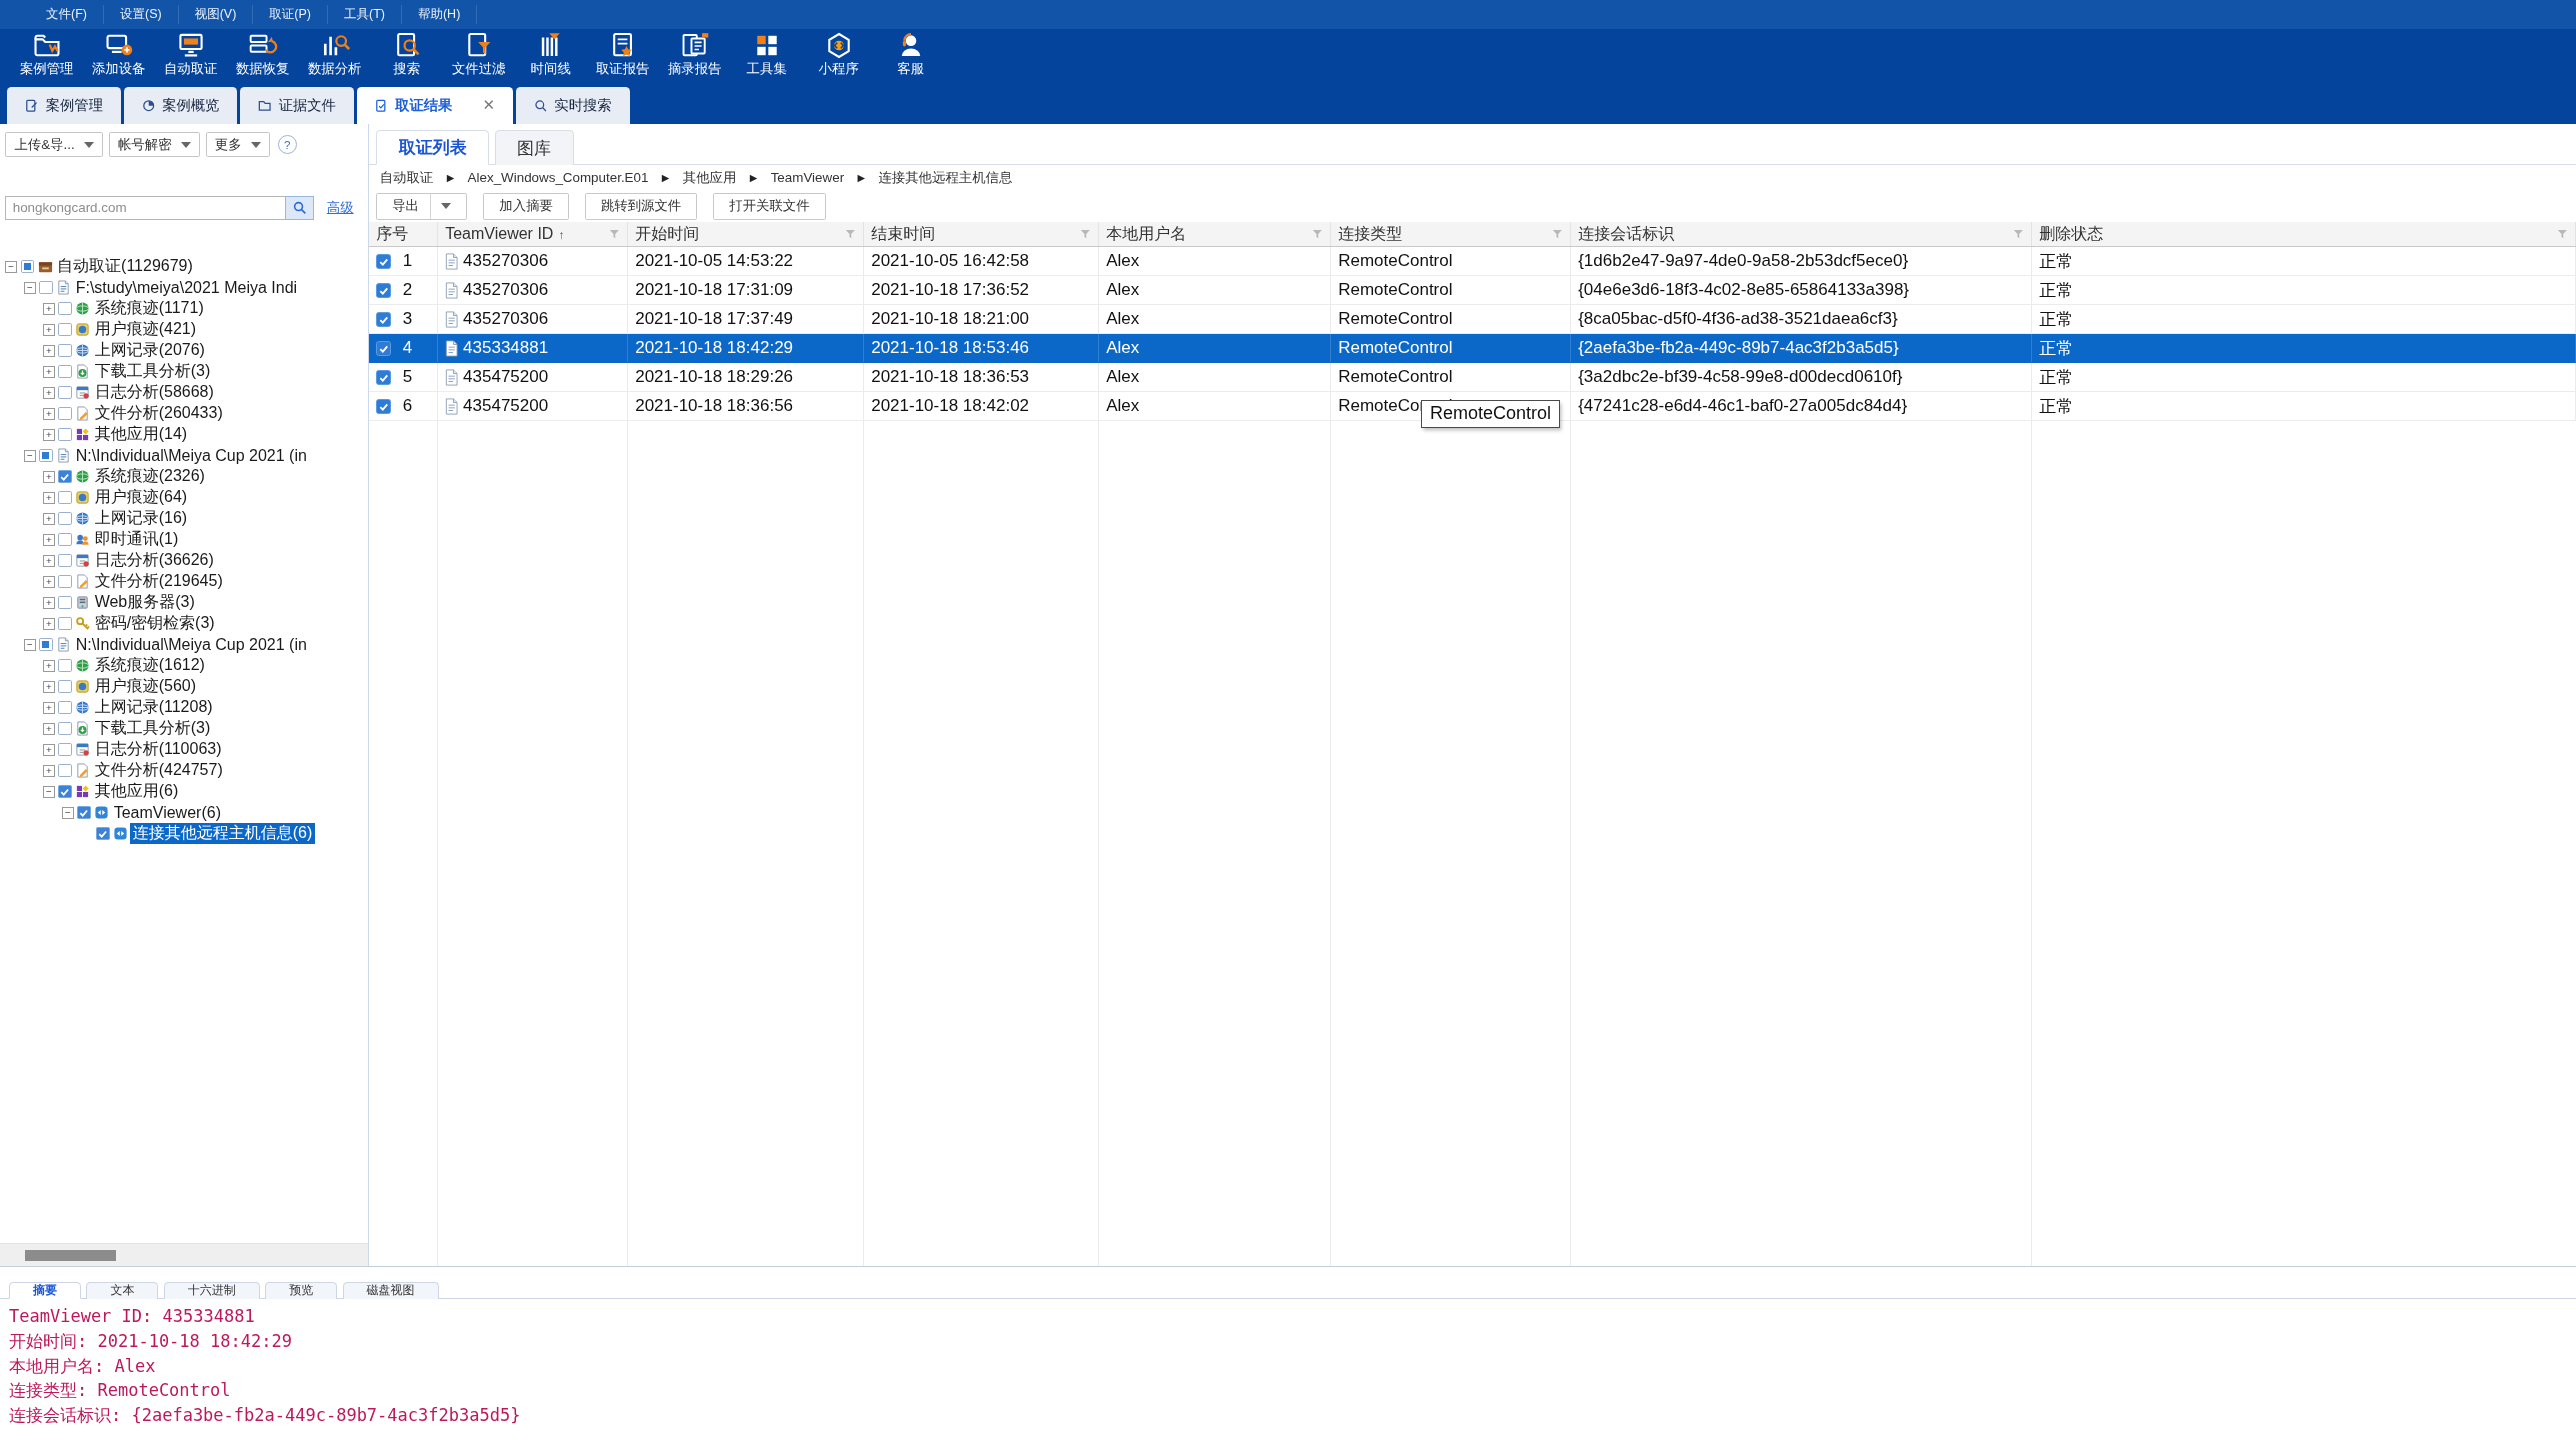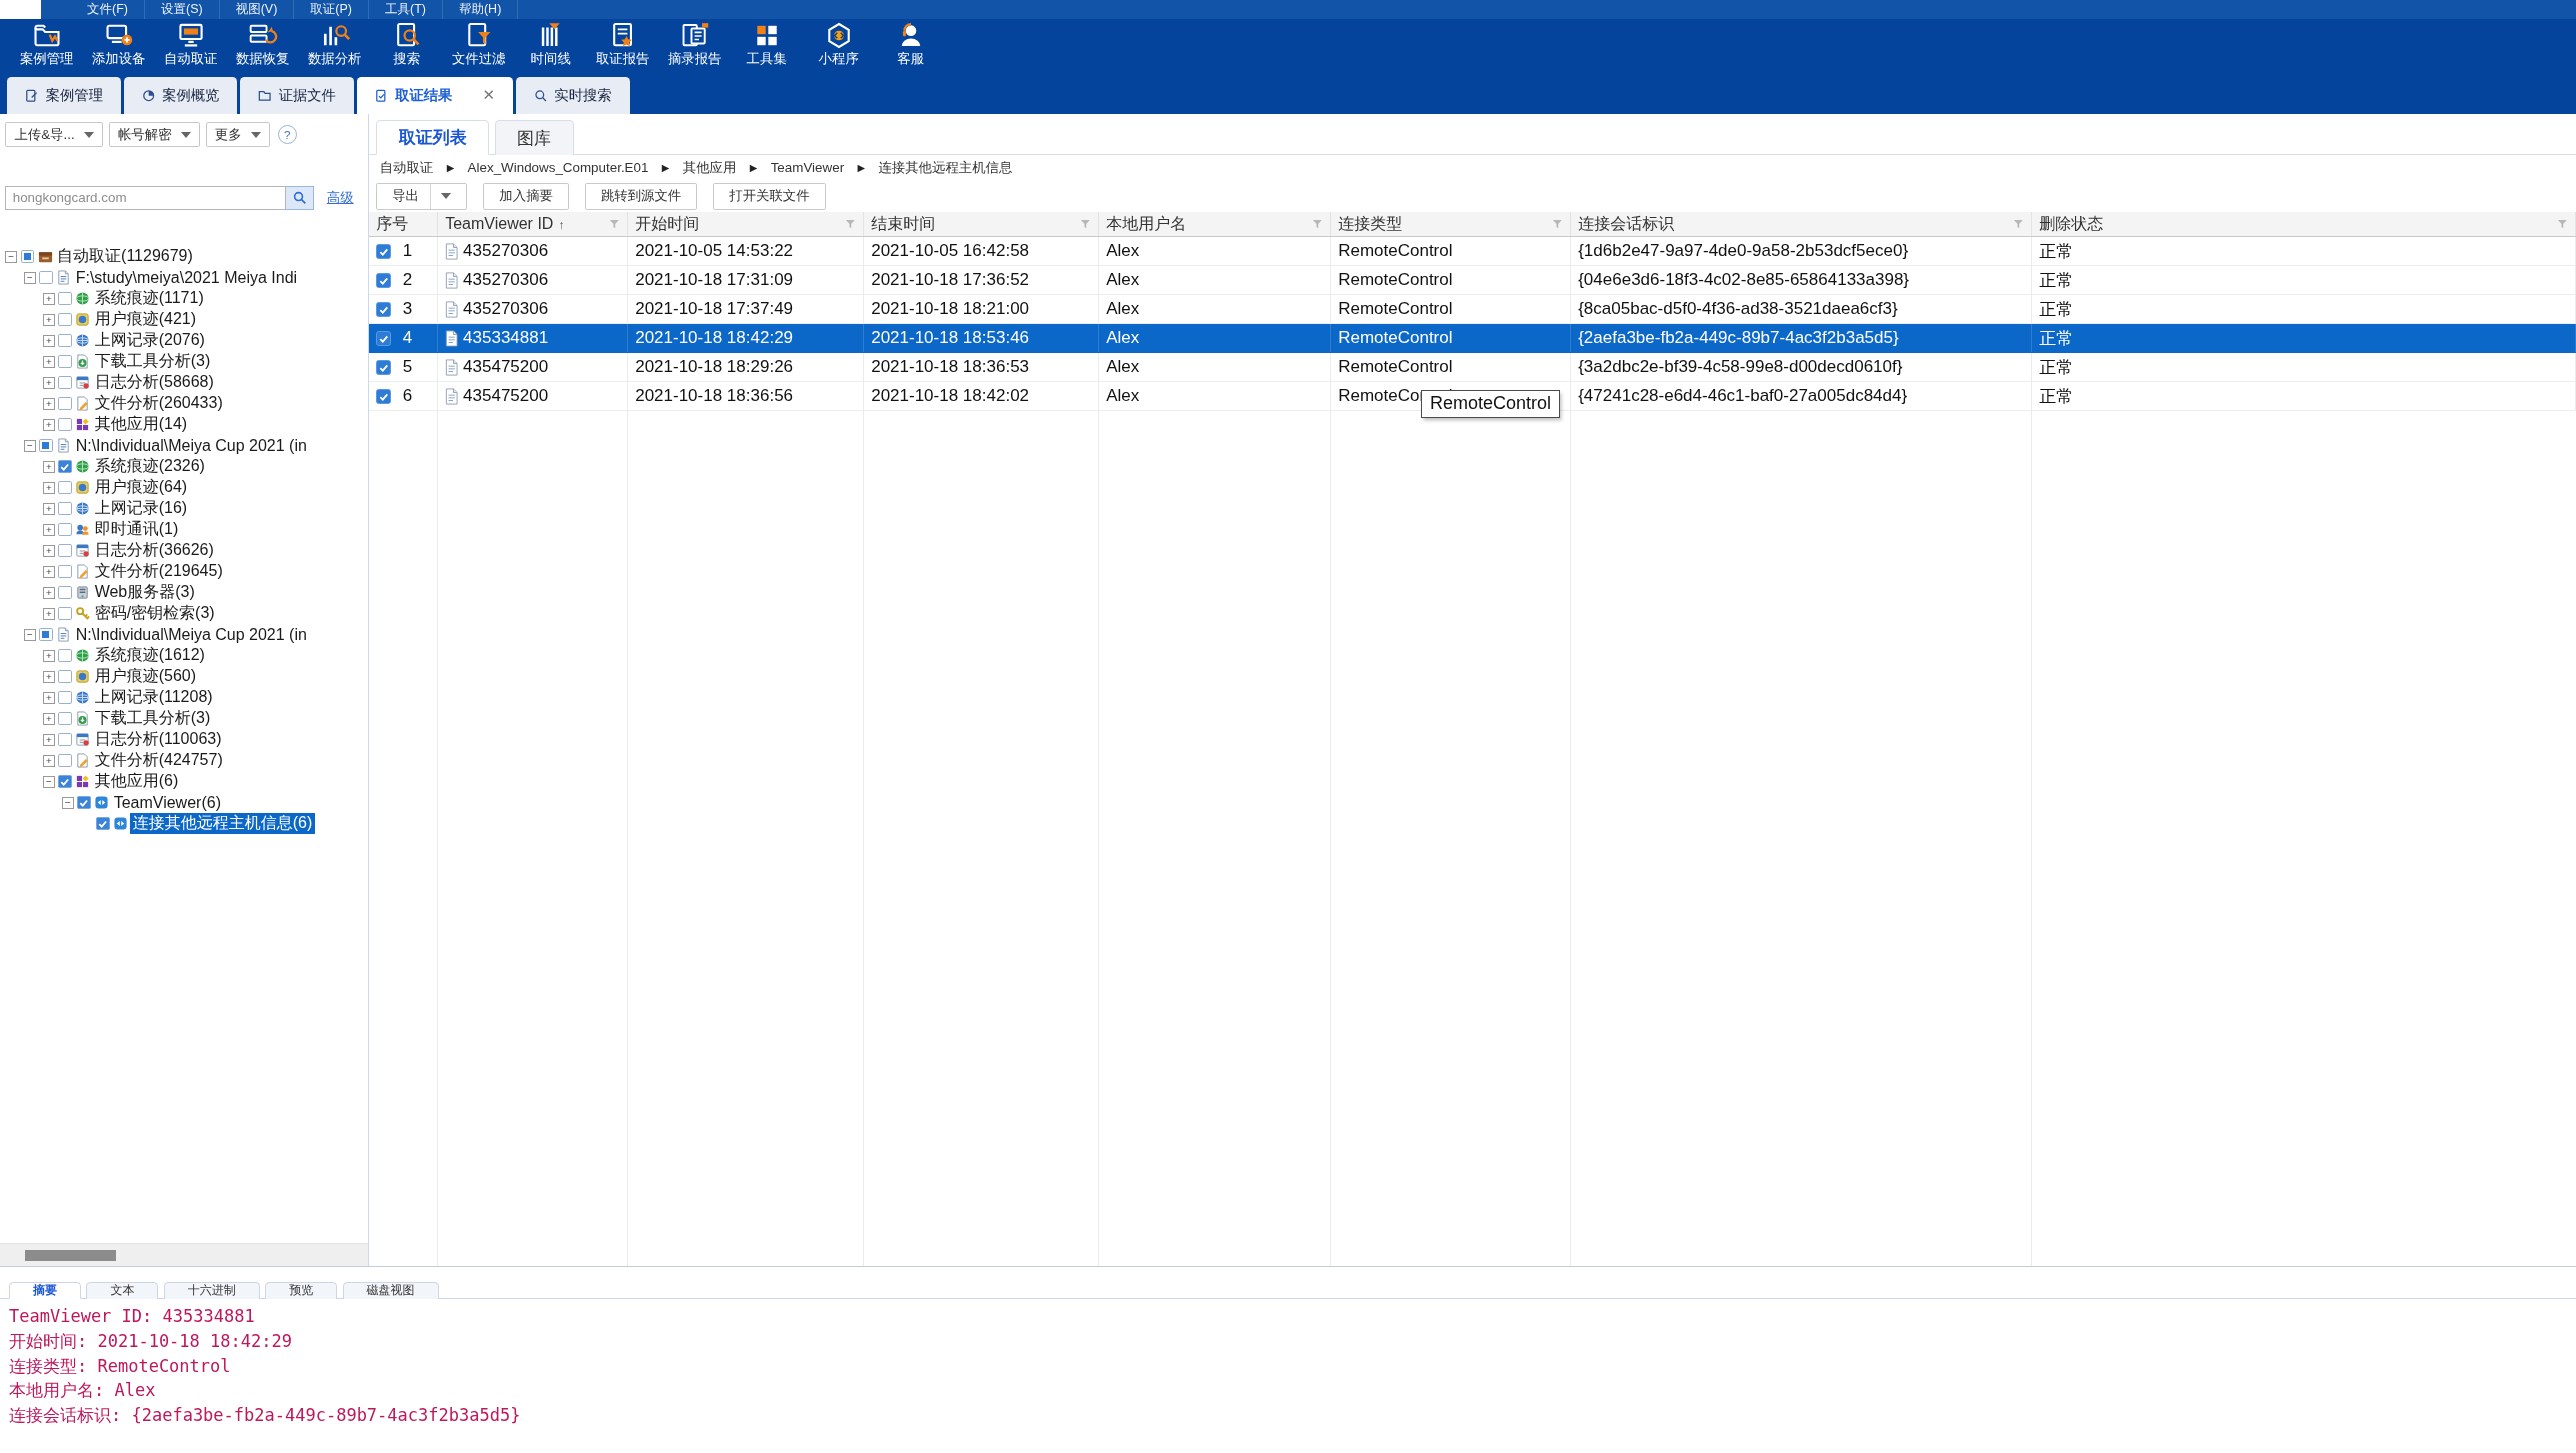--- a/index.html
+++ b/index.html
@@ -1,21 +1,21 @@
 <!DOCTYPE html>
 <html style="font-size:14.3px"><head>
 <meta charset="utf-8">
 <style>
   * { box-sizing: border-box; margin: 0; padding: 0; }
   html,body { width:2576px; height:1454px; overflow:hidden;
     font-family:"Liberation Sans","DejaVu Sans",sans-serif; background:#fff; }
   .app { width:2576px; height:1454px; display:flex; flex-direction:column; }
 
   
-  .menubar { height:19px; background:#1254a8; display:flex; align-items:center; padding-left:30px; flex:none;margin-left:41px; }
+  .menubar { height:29px; background:#1254a8; display:flex; align-items:center; padding-left:30px; flex:none; }
   .menu-item { color:#eef3fb; font-size:12.5px; padding:0 16px; height:19px; line-height:19px; border-right:0.9px solid rgba(255,255,255,.14); cursor:default; }
 
   
   .toolbar { height:57px; background:#04449c; display:flex; align-items:flex-start; padding-left:10.7px; flex:none; }
   .tool-item { width:72px; display:flex; flex-direction:column; align-items:center; margin-top:2.7px; cursor:default; }
   .tool-item svg { width:30px; height:27px; display:block; }
   .tool-label { color:#fff; font-size:13.4px; margin-top:1.8px; white-space:nowrap; }
 
   
   .tabrow { height:38px; background:#04449c; display:flex; align-items:stretch; padding-left:7.2px; gap:2.7px; flex:none; }
@@ -1028,19 +1028,19 @@
     <div class="btabs">
         <div class="btab active">摘要</div>
         <div class="btab">文本</div>
         <div class="btab">十六进制</div>
         <div class="btab">预览</div>
         <div class="btab">磁盘视图</div>
       </div>
     <div class="summary">
         <div>TeamViewer ID: 435334881</div>
         <div>开始时间: 2021-10-18 18:42:29</div>
+        <div>本地用户名: Alex</div>
         <div>连接类型: RemoteControl</div>
-        <div>本地用户名: Alex</div>
         <div>连接会话标识: {2aefa3be-fb2a-449c-89b7-4ac3f2b3a5d5}</div>
       </div>
   </div>
 </div>
 
 
 </body></html>

